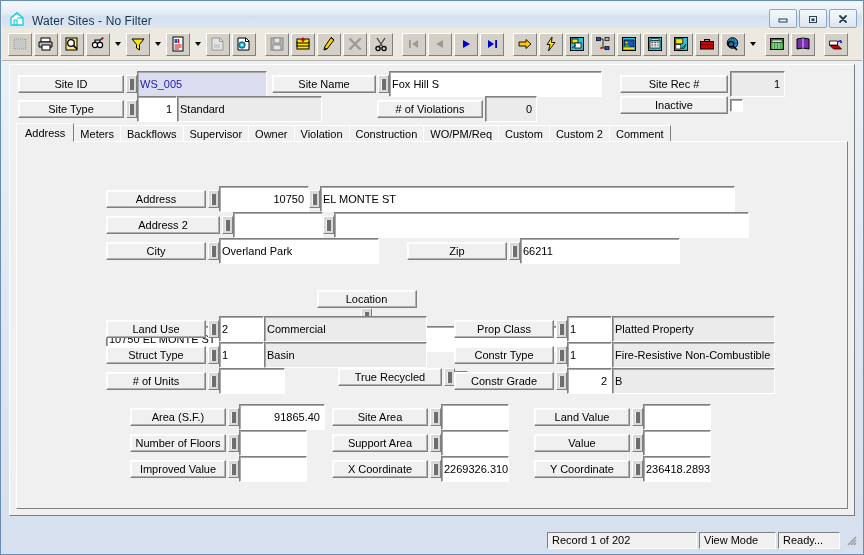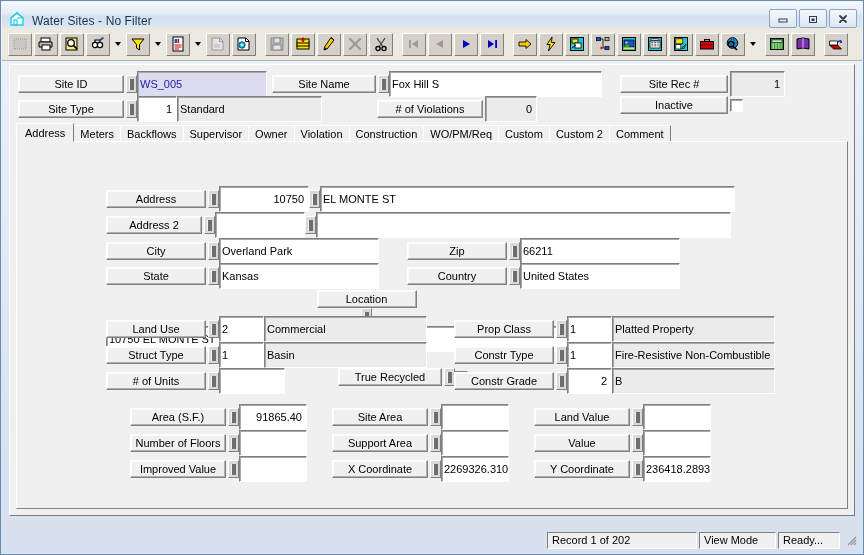--- a/index.html
+++ b/index.html
@@ -540,21 +540,21 @@
             <i></i>
           </div>
         <div class="fld num" style="width:90px">10750</div>
         <div class="spin">
             <i></i>
           </div>
         <div class="fld" style="width:415px">EL MONTE ST</div>
       </div>
 
       <div class="row" style="left:89px; top:70px;">
-        <div class="lbl-btn" style="width:96px">Address 2</div>
+        <div class="lbl-btn" style="width:114px">Address 2</div>
         <div class="gap"></div>
         <div class="spin">
             <i></i>
           </div>
         <div class="fld num" style="width:90px"></div>
         <div class="spin">
             <i></i>
           </div>
         <div class="fld" style="width:415px"></div>
       </div>
@@ -569,36 +569,20 @@
       </div>
       <div class="row" style="left:390px; top:96px;">
         <div class="lbl-btn" style="width:100px">Zip</div>
         <div class="gap"></div>
         <div class="spin">
             <i></i>
           </div>
         <div class="fld" style="width:160px">66211</div>
       </div>
 
-      <div class="row" style="left:89px; top:121px;">
-        <div class="lbl-btn" style="width:100px">State</div>
-        <div class="gap"></div>
-        <div class="spin">
-            <i></i>
-          </div>
-        <div class="fld" style="width:160px">Kansas</div>
-      </div>
-      <div class="row" style="left:390px; top:121px;">
-        <div class="lbl-btn" style="width:100px">Country</div>
-        <div class="gap"></div>
-        <div class="spin">
-            <i></i>
-          </div>
-        <div class="fld" style="width:160px">United States</div>
-      </div>
 
       <div class="row" style="left:89px; top:148px;flex-direction:column;">
         <div class="lbl-btn" style="width:100px">Location</div>
         <div class="gap"></div>
         <div class="spin">
             <i></i>
           </div>
         <div class="fld" style="width:521px">10750 EL MONTE ST</div>
       </div>
 
@@ -665,21 +649,21 @@
         <div class="fld num" style="width:45px">2</div>
         <div class="fld ro" style="width:163px">B</div>
       </div>
 
       <div class="row" style="left:113px; top:262px;">
         <div class="lbl-btn" style="width:96px">Area (S.F.)</div>
         <div class="gap"></div>
         <div class="spin">
             <i></i>
           </div>
-        <div class="fld num" style="width:68px">91865.40</div>
+        <div class="fld num" style="width:86px">91865.40</div>
       </div>
       <div class="row" style="left:315px; top:262px;">
         <div class="lbl-btn" style="width:96px">Site Area</div>
         <div class="gap"></div>
         <div class="spin">
             <i></i>
           </div>
         <div class="fld num" style="width:68px"></div>
       </div>
       <div class="row" style="left:517px; top:262px;">

